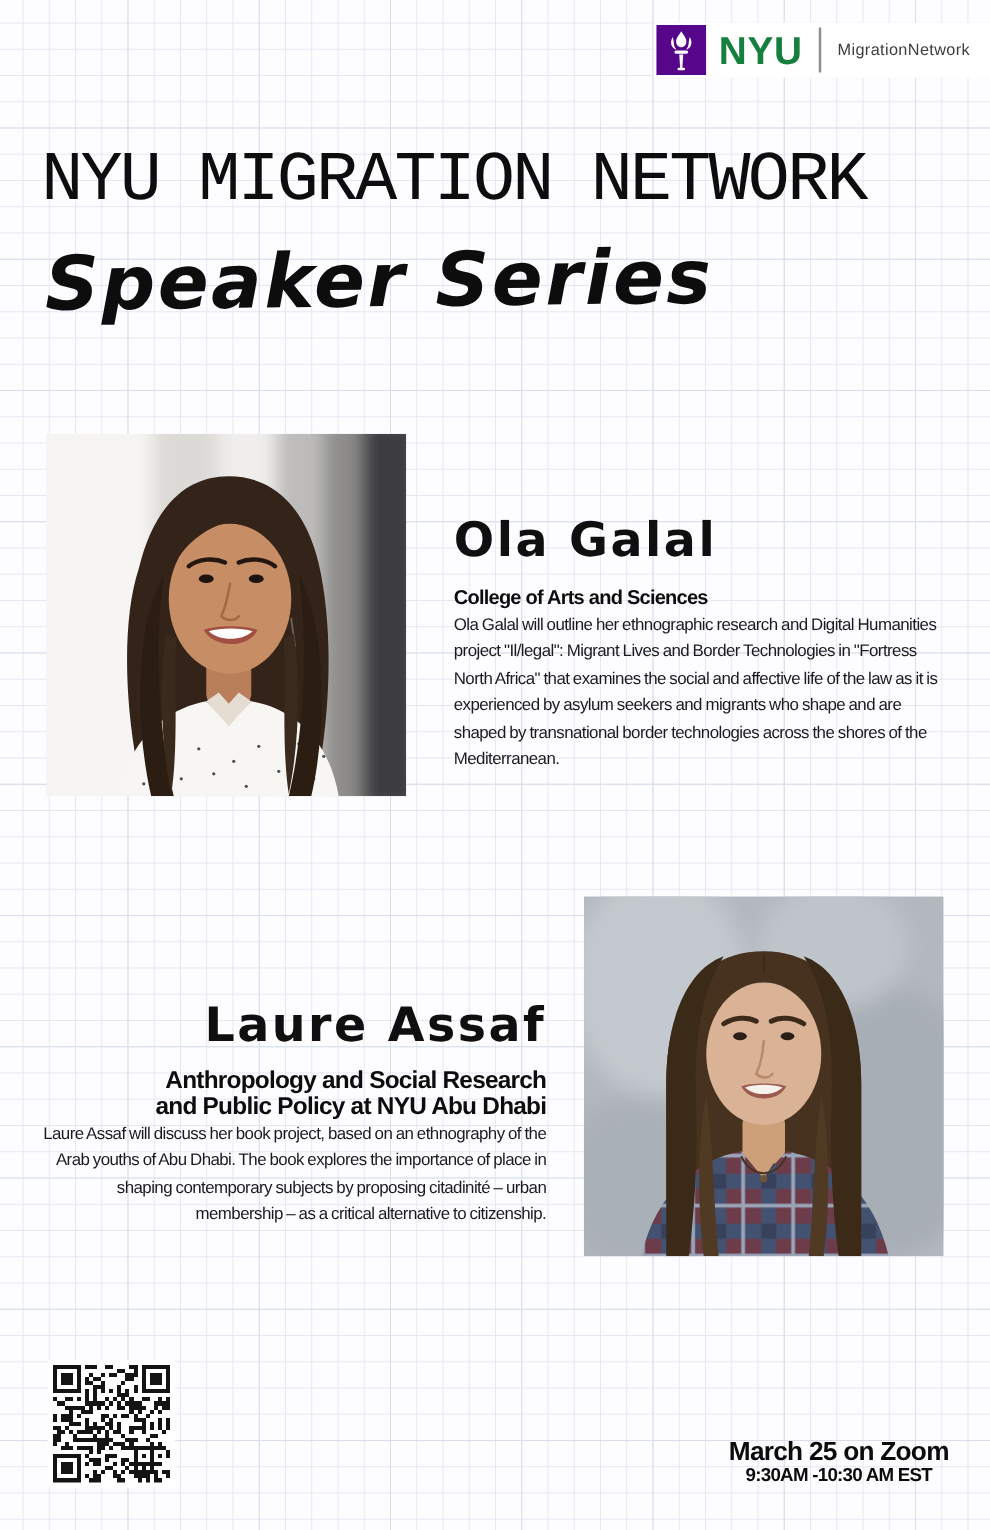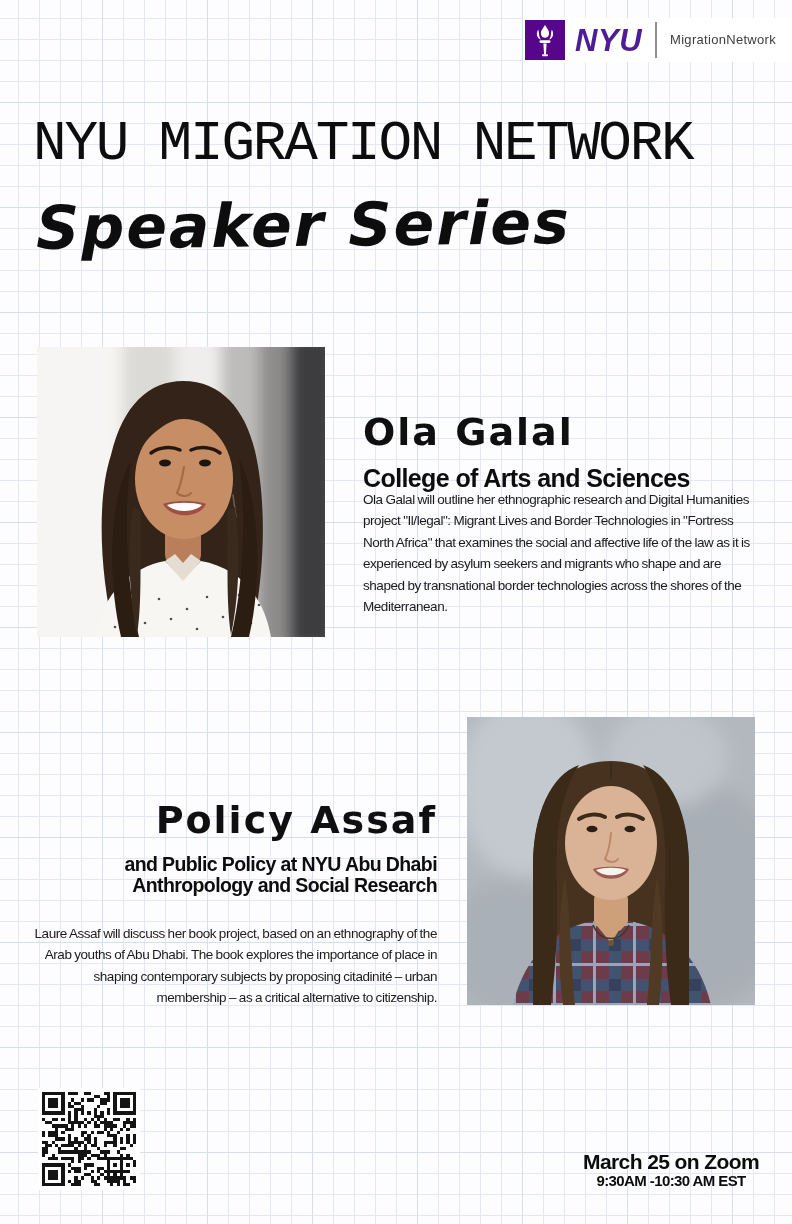--- a/index.html
+++ b/index.html
@@ -24,23 +24,22 @@
   
   .logo {
     position: absolute; top: 18px; right: 0;
     height: 44px; background: #ffffff;
     display: flex; align-items: center;
     padding: 2px 16px 2px 2px; gap: 10px;
   }
   .logo-mark { width: 40px; height: 40px; flex: 0 0 auto; }
   .logo-nyu {
     font-weight: 700; font-size: 31px; letter-spacing: 0.5px;
-    color: #4c1d95; line-height: 1;
+    color: #15803d; line-height: 1;
     font-family: "Liberation Sans", sans-serif;
-    font-style: italic;
   }
   .logo-divider { width: 2px; height: 36px; background: #8f8f8f; margin: 0 3px; }
   .logo-org { display: flex; flex-direction: row; font-size: 13px; line-height: 16px; color: #3d3d3d; letter-spacing: 0.3px; }
 
   
   .title {
     position: absolute; left: 33px; top: 112px;
     font-family: "Liberation Mono", "DejaVu Sans Mono", monospace;
     font-weight: 400; font-size: 56px; letter-spacing: -2.2px;
     white-space: nowrap; color: #0d0d0d;
@@ -63,30 +62,30 @@
   .stext-2 { position: absolute; left: 27px;  top: 798px; width: 410px; text-align: right; }
 
   .sname {
     font-family: "DejaVu Sans", cursive;
     font-weight: 700;
     font-size: 38px; letter-spacing: 2px; color: #0f0f0f;
     line-height: 1.2;
   }
   .saff {
     margin-top: 12px;
-    font-weight: 700; font-size: 25px; letter-spacing: -0.6px;
+    font-weight: 700; font-size: 16px; letter-spacing: -0.6px;
     color: #0d0d0d; line-height: 21px;
   }
   .stext-2 .saff { margin-top: 10px; font-size: 19.5px; }
   .sbio {
     font-size: 13.5px; line-height: 21.5px;
     letter-spacing: -0.45px; word-spacing: -0.5px;
     color: #1b1b1d;
   }
-  .stext-2 .sbio { margin-top: 27px; }
+  .stext-2 .sbio { }
 
   
   .qr {
     position: absolute; left: 38px; top: 1088px;
     width: 102px; height: 102px; background: #ffffff; padding: 4px;
   }
   .qr svg { display: block; width: 100%; height: 100%; }
 
   
   .event {
@@ -179,24 +178,24 @@
     </div>
     <div class="stext-1">
       <div class="sname">Ola Galal</div>
       <div class="saff">College of Arts and Sciences</div>
       <p class="sbio">Ola Galal will outline her ethnographic research and Digital Humanities project "Il/legal": Migrant Lives and Border Technologies in "Fortress North Africa" that examines the social and affective life of the law as it is experienced by asylum seekers and migrants who shape and are shaped by transnational border technologies across the shores of the Mediterranean.</p>
     </div>
   </section>
 
   <section>
     <div class="stext-2">
-      <div class="sname">Policy Assaf</div>
+      <div class="sname">Laure Assaf</div>
       <div class="saff">
+        <div>Anthropology and Social Research</div>
         <div>and Public Policy at NYU Abu Dhabi</div>
-        <div>Anthropology and Social Research</div>
       </div>
       <p class="sbio">Laure Assaf will discuss her book project, based on an ethnography of the Arab youths of Abu Dhabi. The book explores the importance of place in shaping contemporary subjects by proposing citadinité – urban membership – as a critical alternative to citizenship.</p>
     </div>
     <div class="photo photo-2">
       <svg viewBox="0 0 288 288" aria-hidden="true">
         <defs>
           <filter id="bgblur2" x="-20%" y="-20%" width="140%" height="140%">
               <feGaussianBlur stdDeviation="9"></feGaussianBlur>
             </filter>
           <pattern id="plaid" width="40" height="40" patternUnits="userSpaceOnUse">

